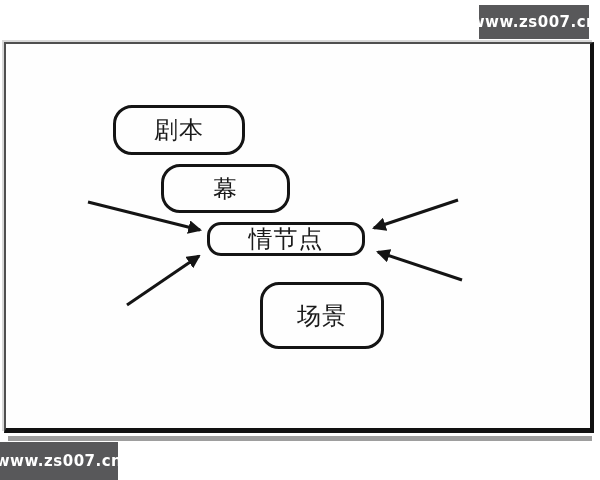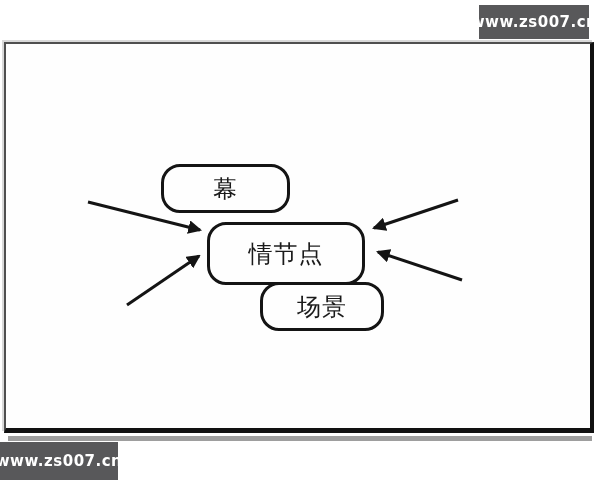--- a/index.html
+++ b/index.html
@@ -75,22 +75,22 @@
     z-index: 3;
   }
   .node-label {
     font-size: 24px;
     color: #1a1a1a;
     letter-spacing: 1px;
     white-space: nowrap;
   }
   .n-script     { left: 113px; top: 105px; width: 132px; height: 50px; }
   .n-act        { left: 161px; top: 164px; width: 129px; height: 49px; }
-  .n-plot-point { left: 207px; top: 222px; width: 158px; height: 63px; }
-  .n-scene      { left: 260px; top: 282px; width: 124px; height: 49px; }
+  .n-plot-point { left: 207px; top: 222px; width: 158px; height: 34px; border-radius: 14px; }
+  .n-scene      { left: 260px; top: 282px; width: 124px; height: 67px; }
   .n-beat       { left: 308px; top: 341px; width: 129px; height: 48px; }
 </style>
 </head>
 <body>
 
 <div class="page">
 
   <div class="wm wm-tr">www.zs007.cn</div>
 
   <div class="slide-shadow"></div>
@@ -101,20 +101,23 @@
       <marker id="ah" viewBox="0 0 10 10" refX="8.5" refY="5" markerWidth="4.6" markerHeight="4.6" orient="auto">
         <path d="M0,0 L10,5 L0,10 z" fill="#141414"></path>
       </marker>
     </defs>
     <line x1="88" y1="202" x2="200" y2="230" stroke="#141414" stroke-width="3" marker-end="url(#ah)"></line>
     <line x1="127" y1="305" x2="199" y2="256" stroke="#141414" stroke-width="3" marker-end="url(#ah)"></line>
     <line x1="458" y1="200" x2="374" y2="228" stroke="#141414" stroke-width="3" marker-end="url(#ah)"></line>
     <line x1="462" y1="280" x2="378" y2="252" stroke="#141414" stroke-width="3" marker-end="url(#ah)"></line>
   </svg>
 
+  <div class="node n-script">
+    <span class="node-label">剧本</span>
+  </div>
 
   <div class="node n-act">
     <span class="node-label">幕</span>
   </div>
 
   <div class="node n-plot-point">
     <span class="node-label">情节点</span>
   </div>
 
   <div class="node n-scene">

